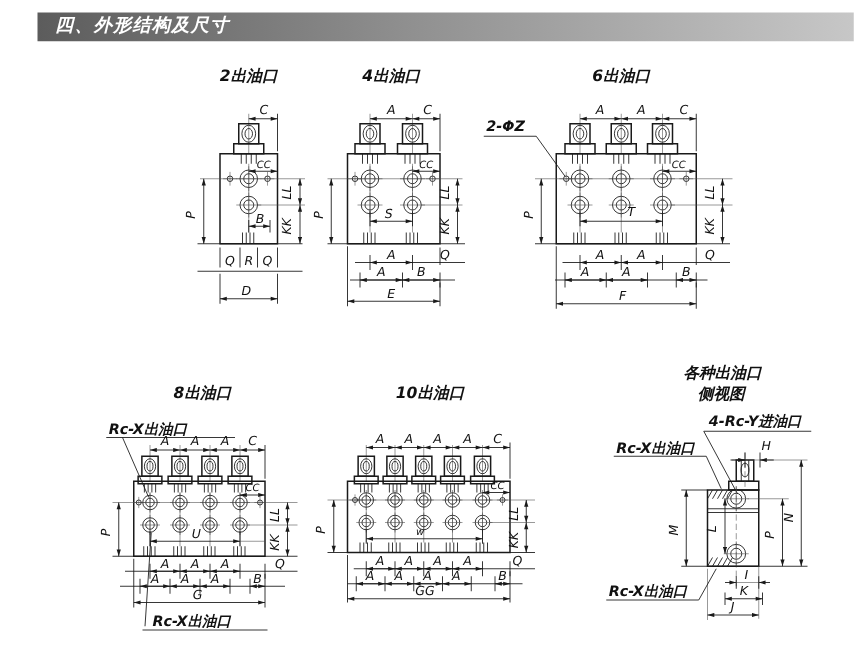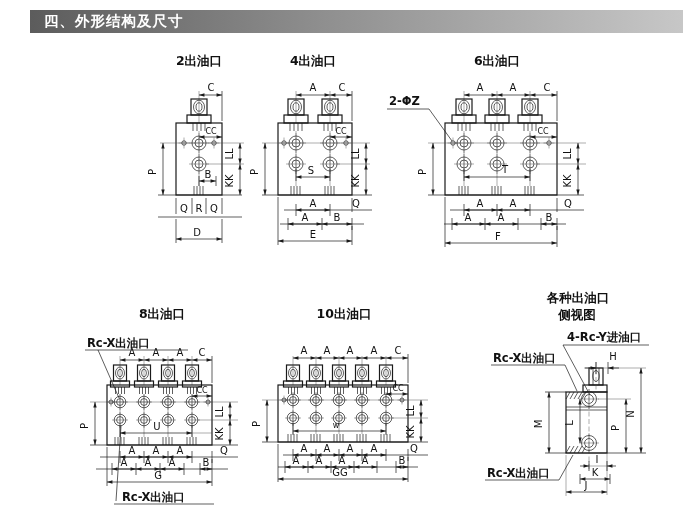--- a/index.html
+++ b/index.html
@@ -1,17 +1,17 @@
 <!DOCTYPE html>
 <html><head>
 <meta charset="utf-8">
 <style>
   html,body{margin:0;padding:0;background:#fff;}
   #page{position:relative;width:690px;height:524px;background:#ffffff;overflow:hidden;
-        font-family:"DejaVu Sans","Liberation Sans",sans-serif;}
+        font-family:"DejaVu Sans","Liberation Sans",sans-serif;font-style:italic;}
   #hdr{position:absolute;left:30px;top:10px;width:653px;height:23px;
        background:linear-gradient(90deg,#5c5c5c 0%,#8f8f8f 45%,#c7c7c7 100%);
        color:#fff;font-size:14.5px;font-weight:bold;line-height:23px;padding-left:14px;
        box-sizing:border-box;letter-spacing:1px;}
   svg{position:absolute;overflow:visible;}
   .ln{stroke:#1a1a1a;stroke-width:.7;fill:none;}
   .ln2{stroke:#1a1a1a;stroke-width:1.2;fill:none;}
   .lnt{stroke:#4a4a4a;stroke-width:.45;fill:none;}
   .dsh{stroke-dasharray:5 2.5;}
   text{fill:#111;}

